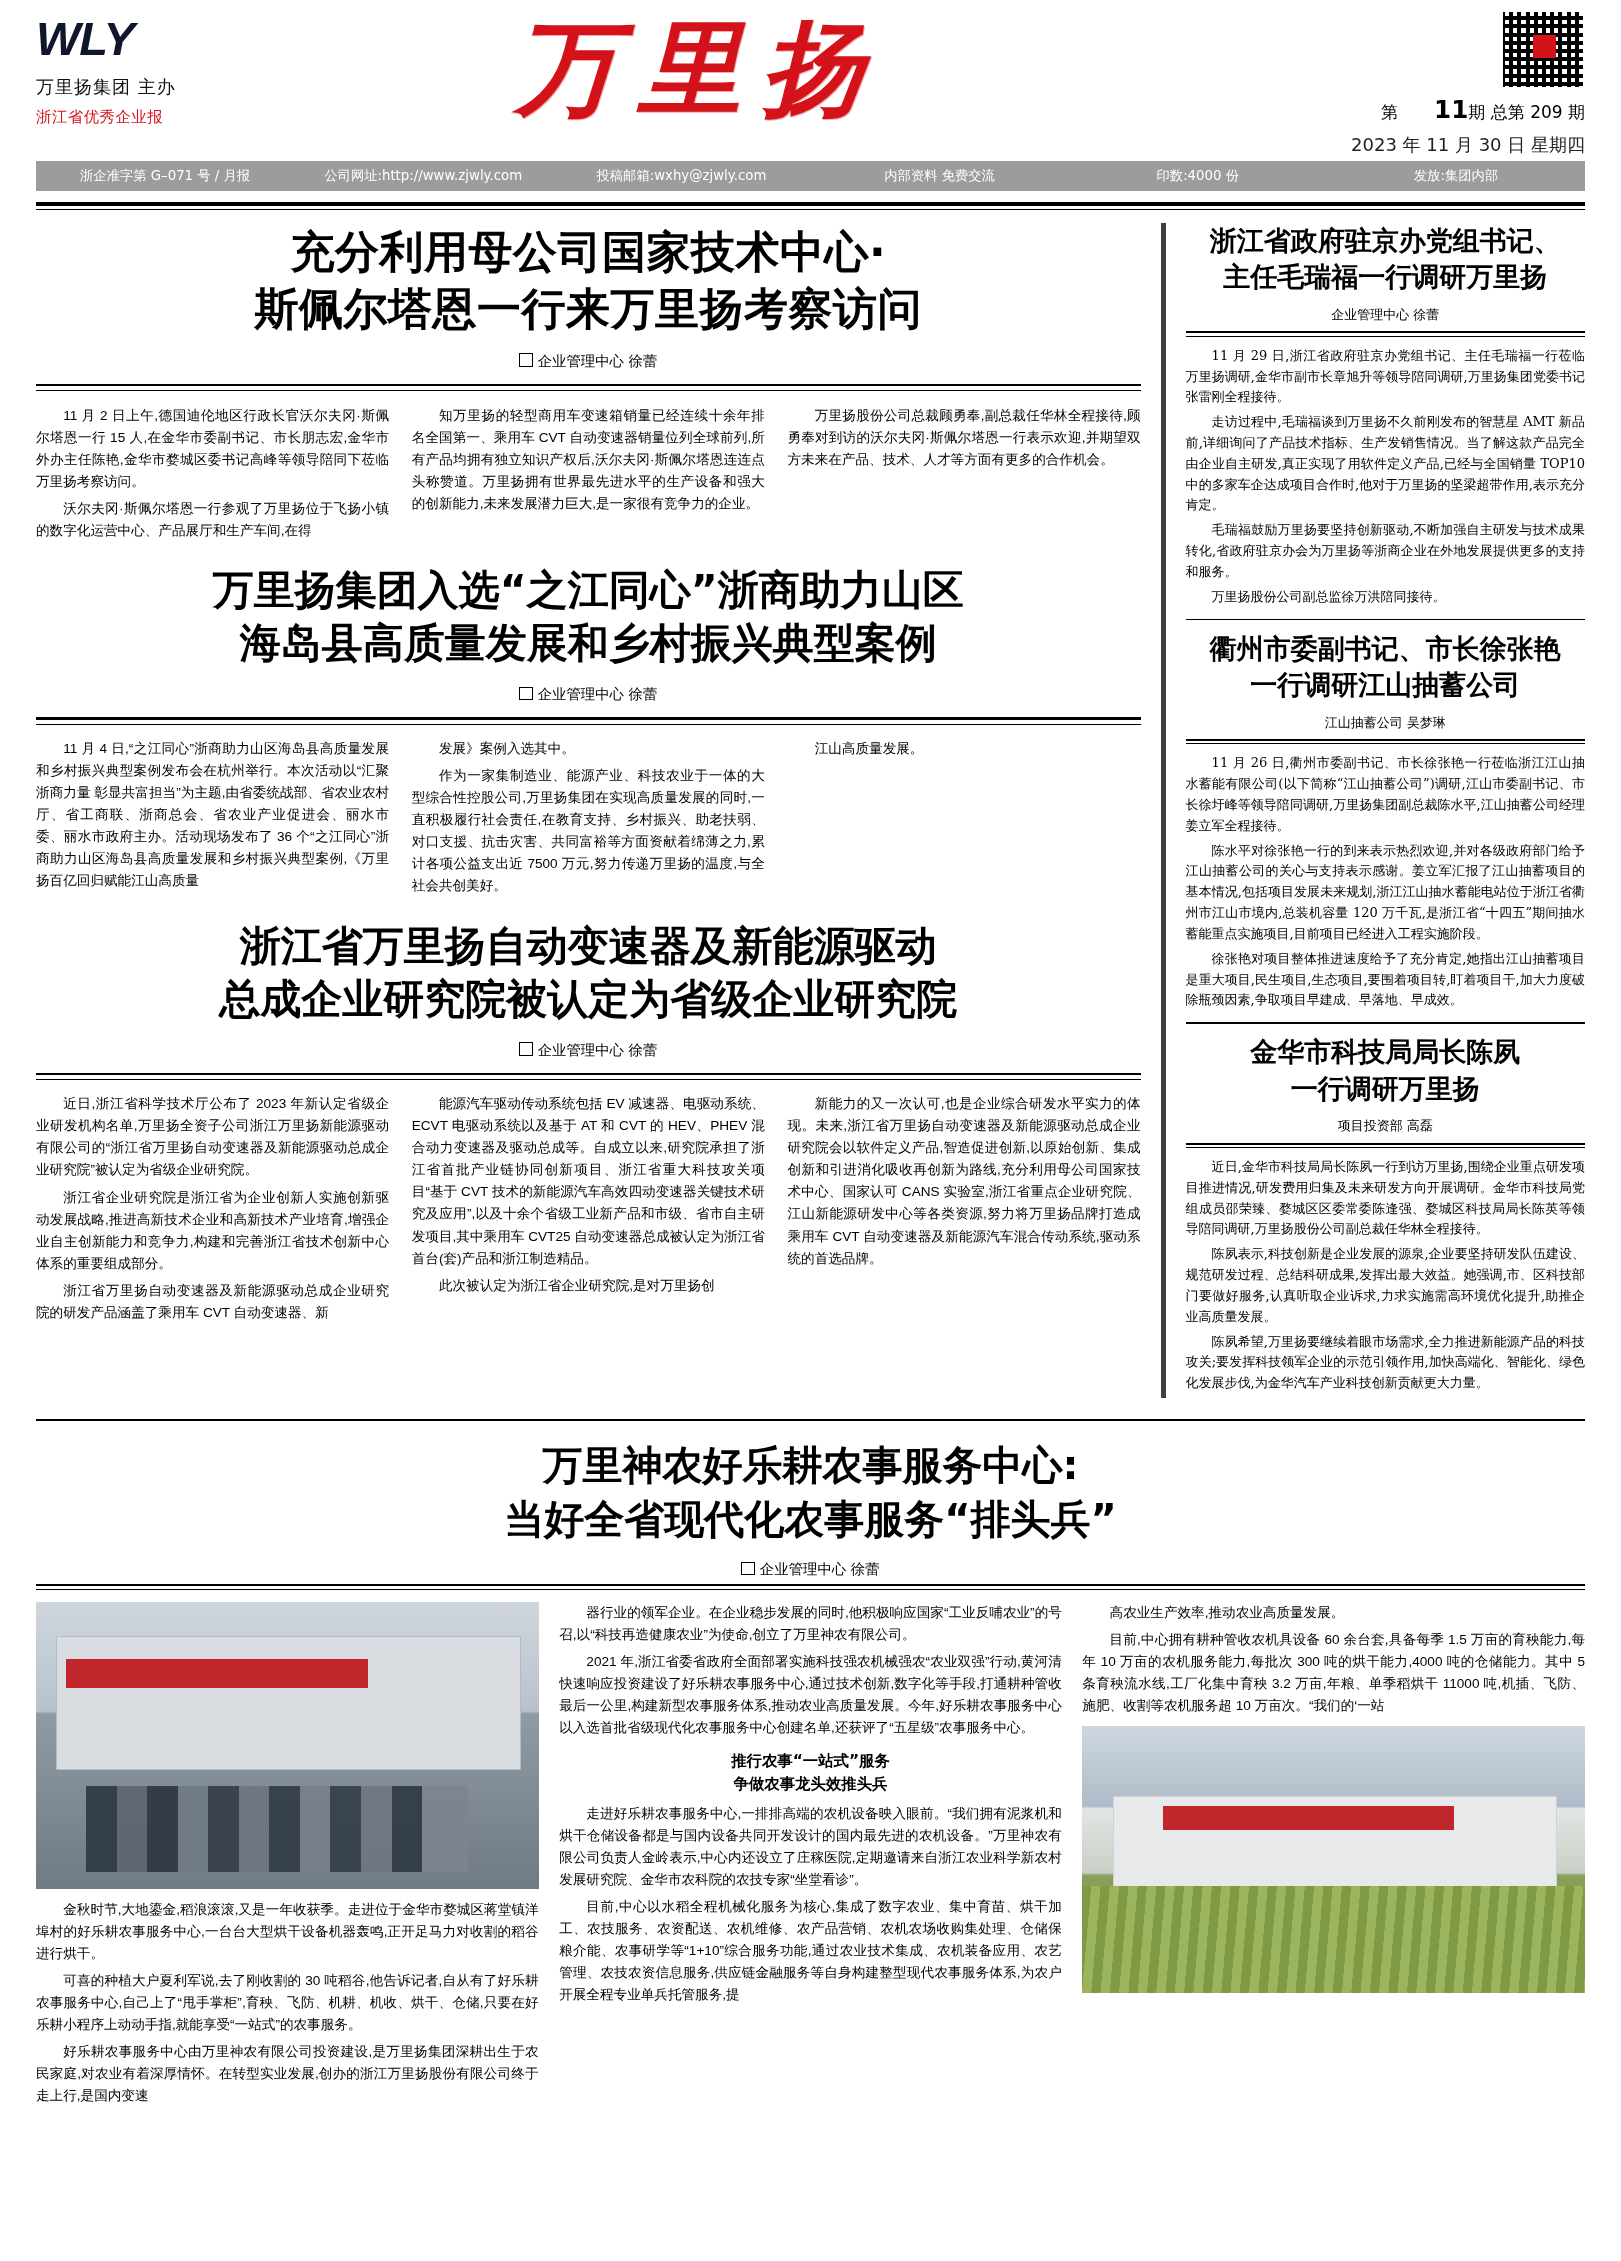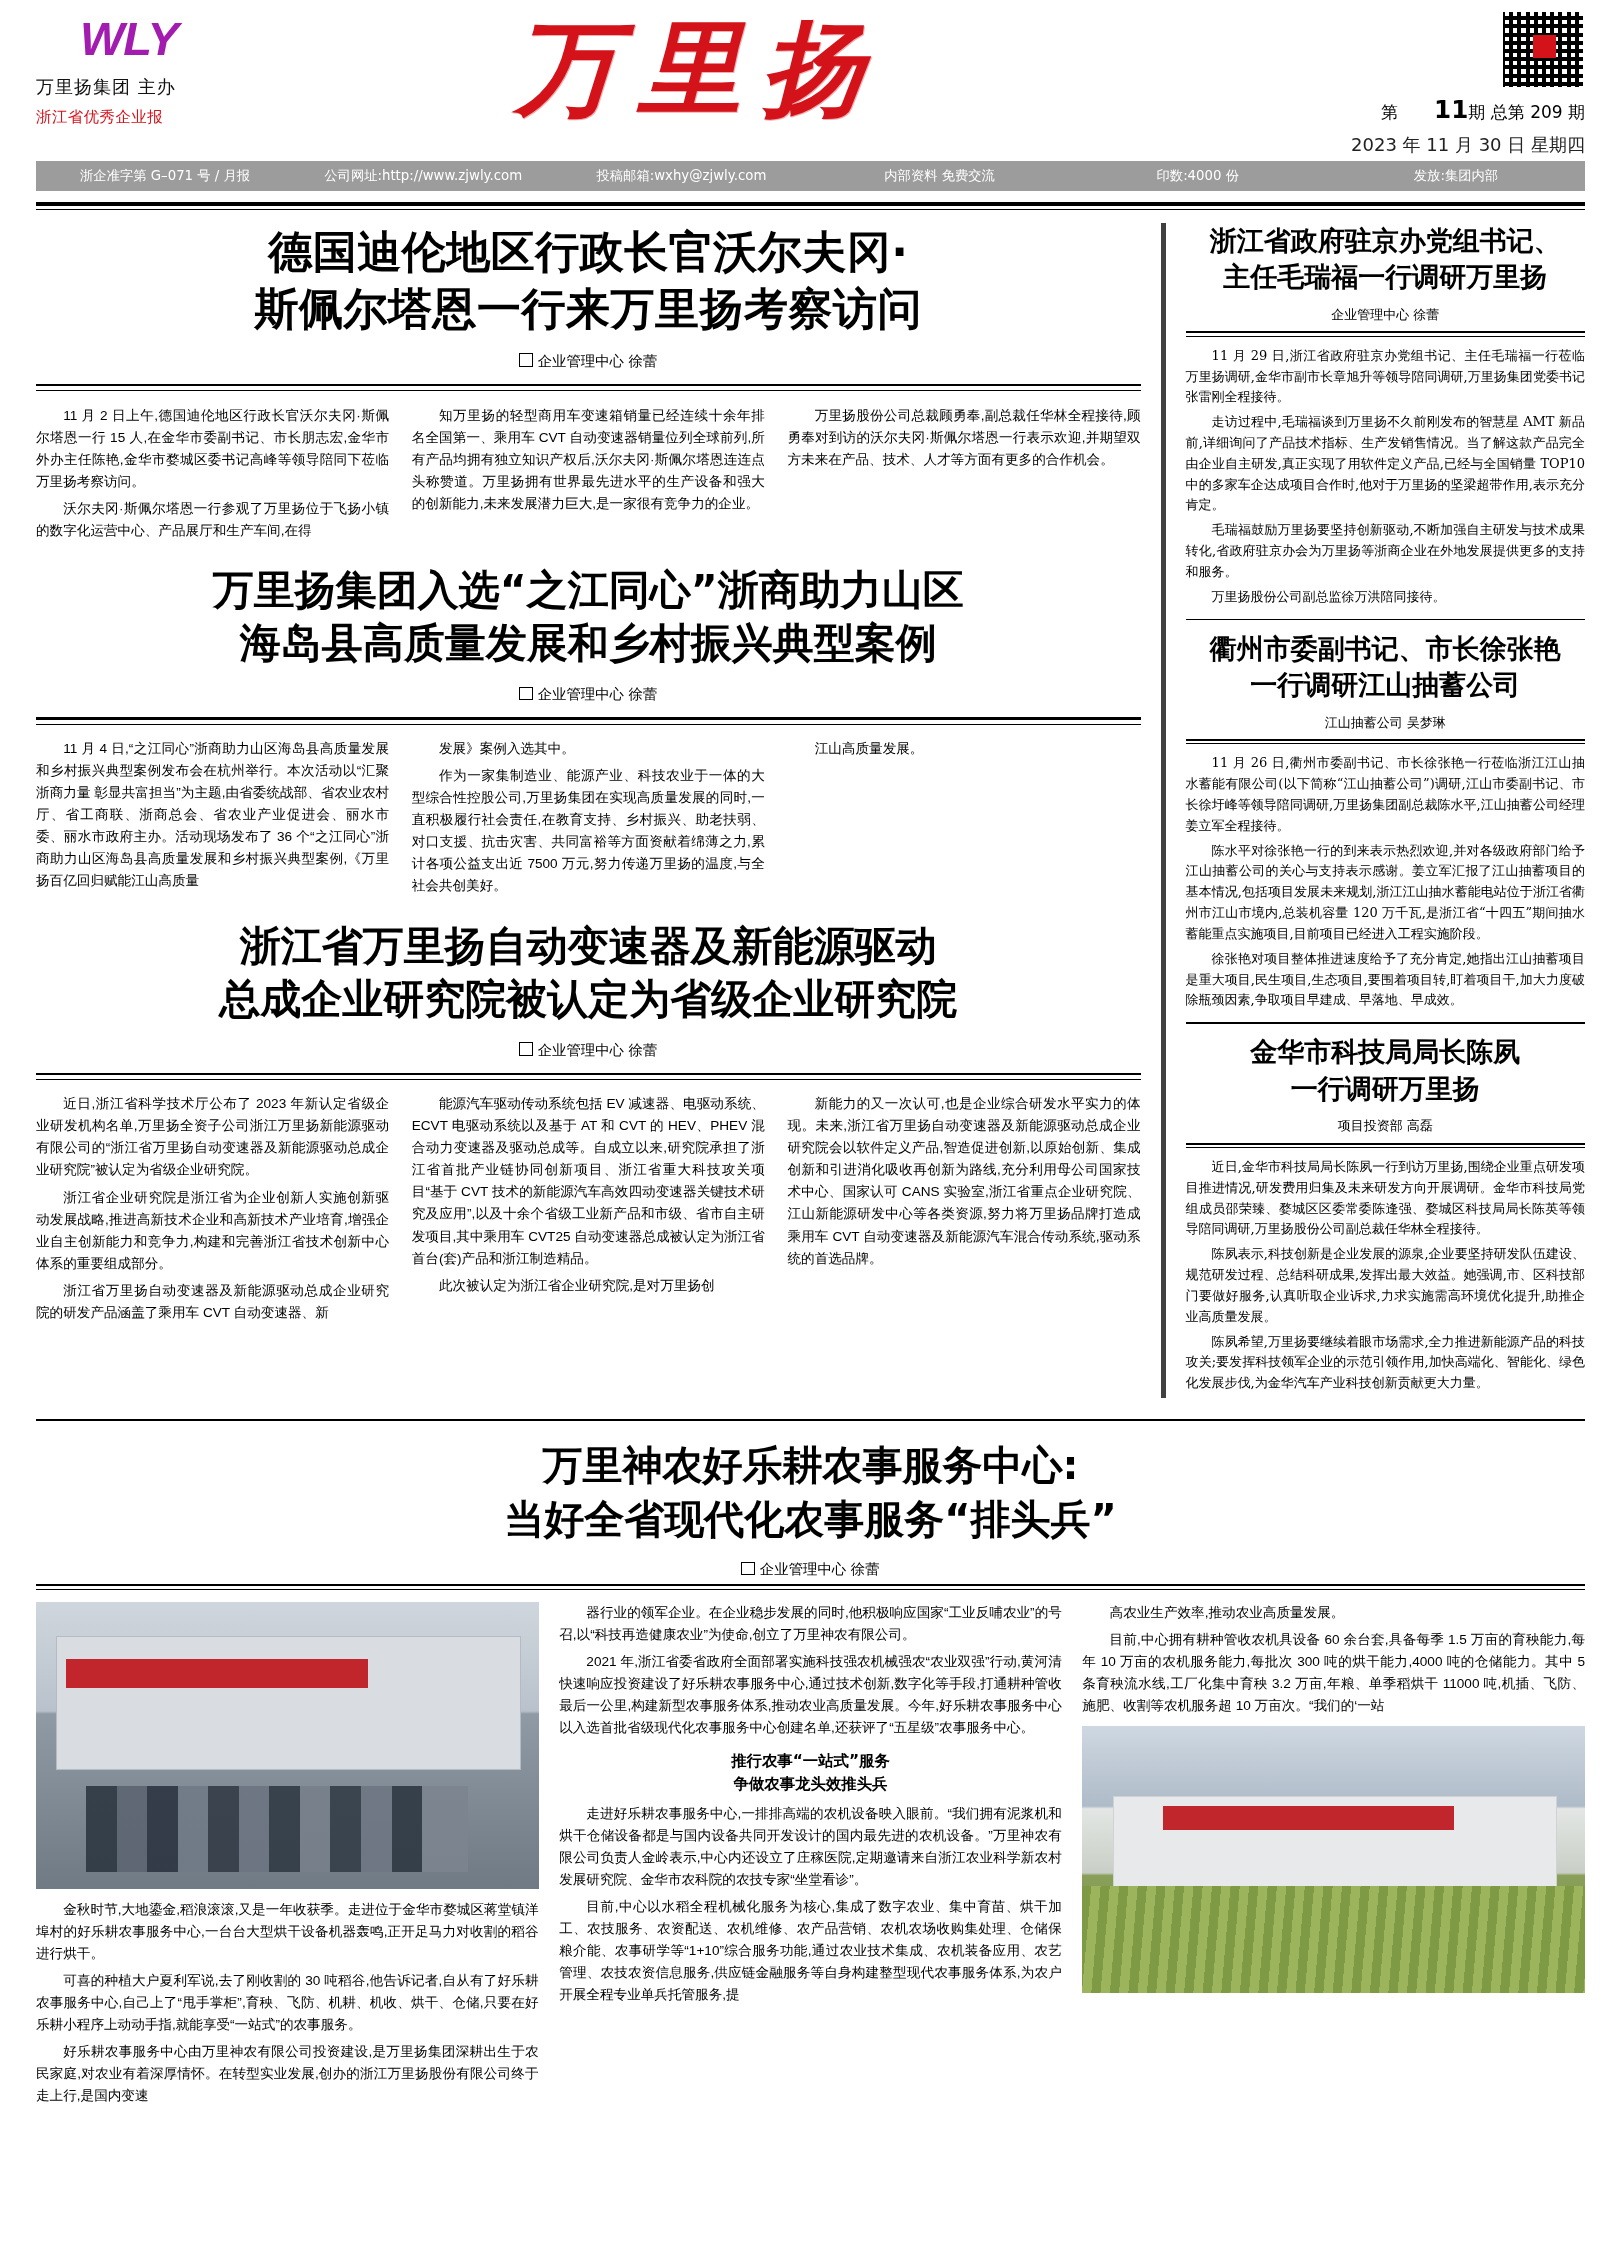--- a/index.html
+++ b/index.html
@@ -2,21 +2,21 @@
 <html style="font-size:8.2px"><head>
 <meta charset="utf-8">
 <style>
   html,body{margin:0;padding:0;background:#fff;}
   body{width:1621px;height:2261px;font-family:"Liberation Serif", serif;color:#000;}
   .page{position:relative;width:1621px;height:2261px;background:#fff;box-sizing:border-box;padding:0 36px;}
 
   
   .masthead{position:relative;height:154px;}
   .wly-logo{position:absolute;left:0;top:15.4px;width:205px;}
-  .wly-logo .wly{font-family:"Liberation Sans", sans-serif;font-weight:bold;font-style:italic;font-size:47px;color:#a21caf;letter-spacing:-1px;line-height:1;margin-left:44px;}
+  .wly-logo .wly{font-family:"Liberation Sans", sans-serif;font-weight:bold;font-style:italic;font-size:47px;color:#0f172a;letter-spacing:-1px;line-height:1;}
   .wly-logo .org{font-size:18px;margin-top:12.3px;color:#111;font-family:"DejaVu Sans", sans-serif;letter-spacing:1px;}
   .wly-logo .sub{font-size:15.4px;margin-top:8.2px;color:#d3121a;font-family:"DejaVu Sans", sans-serif;letter-spacing:0.5px;}
 
   .title-cn{position:absolute;left:292px;top:4.1px;width:744px;text-align:center;}
   .title-cn span{font-family:"DejaVu Serif", serif;font-weight:bold;font-size:103px;color:#d3121a;letter-spacing:20.5px;line-height:1.25;text-shadow:1px 1px 0 rgba(211,18,26,.35);font-style:italic;}
 
   .qr{position:absolute;right:0;top:5.1px;width:82px;height:82px;background:
      repeating-linear-gradient(0deg,#000 0 4.1px,#fff 4.1px 8.2px),
      repeating-linear-gradient(90deg,#000 0 4.1px,transparent 4.1px 8.2px);
      background-blend-mode:multiply;border:2.1px solid #fff;}
@@ -110,21 +110,21 @@
   </div>
 
   <div class="rule-thick"></div>
   <div class="rule-thin"></div>
 
   <div class="body-wrap">
 
     <div class="col-left">
 
       <div>
-        <div class="headline h-main">德国迪伦地区行政长官沃尔夫冈·</div>
+        <div class="headline h-main">充分利用母公司国家技术中心·</div>
         <div class="headline h-main">斯佩尔塔恩一行来万里扬考察访问</div>
         <div class="byline"><span class="box"></span><span>企业管理中心  徐蕾</span></div>
         <div class="hr-dark"></div>
           <div class="hr-light"></div>
         <div class="cols3">
           <div class="c">
             <p class="txt">11 月 2 日上午,德国迪伦地区行政长官沃尔夫冈·斯佩尔塔恩一行 15 人,在金华市委副书记、市长朋志宏,金华市外办主任陈艳,金华市婺城区委书记高峰等领导陪同下莅临万里扬考察访问。</p>
             <p class="txt">沃尔夫冈·斯佩尔塔恩一行参观了万里扬位于飞扬小镇的数字化运营中心、产品展厅和生产车间,在得</p>
           </div>
           <div class="c">

